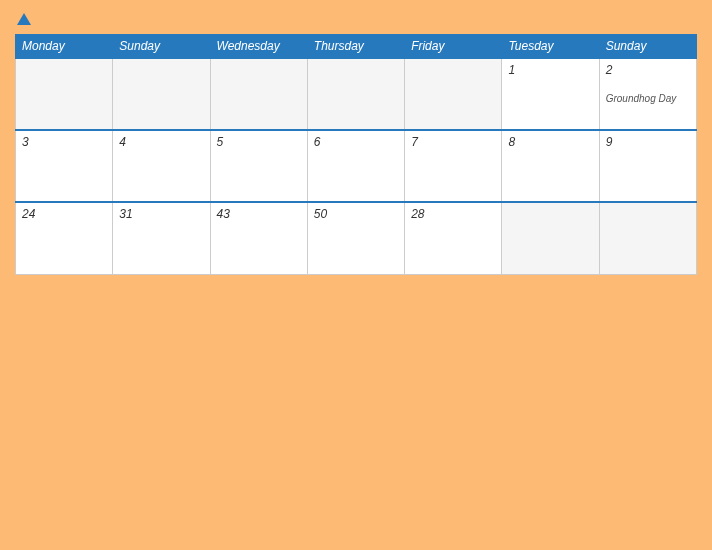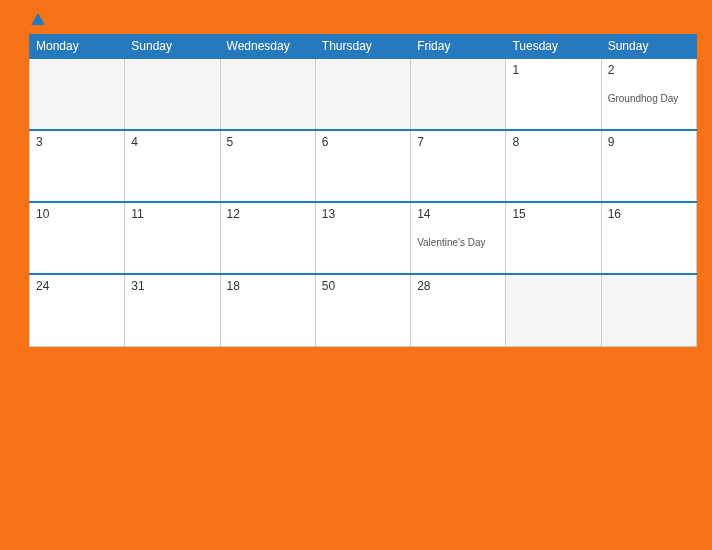--- a/index.html
+++ b/index.html
@@ -8,22 +8,23 @@
       width: 712px;
       height: 550px;
       background: #fff;
       font-family: Arial, sans-serif;
       overflow: hidden;
     }
 
     .page {
       width: 712px;
       height: 550px;
-      background: #f97316;
-      padding: 10px 15px 10px 29px;
+      background: #fdba74;
+      padding: 10px 15px 10px 15px;
+      font-style: italic;
     }
 
     
     .header {
       display: flex;
       align-items: center;
       justify-content: space-between;
       margin-bottom: 8px;
     }
 
@@ -178,51 +179,27 @@
           </td>
           <td>
             <span class="day-number">8</span>
           </td>
           <td>
             <span class="day-number">9</span>
           </td>
         </tr>
         <tr class="has-dates">
           <td>
-            <span class="day-number">10</span>
-          </td>
-          <td>
-            <span class="day-number">11</span>
-          </td>
-          <td>
-            <span class="day-number">12</span>
-          </td>
-          <td>
-            <span class="day-number">13</span>
-          </td>
-          <td>
-            <span class="day-number">14</span>
-            <span class="day-event">Valentine's Day</span>
-          </td>
-          <td>
-            <span class="day-number">15</span>
-          </td>
-          <td>
-            <span class="day-number">16</span>
-          </td>
-        </tr>
-        <tr class="has-dates">
-          <td>
             <span class="day-number">24</span>
           </td>
           <td>
             <span class="day-number">31</span>
           </td>
           <td>
-            <span class="day-number">18</span>
+            <span class="day-number">43</span>
           </td>
           <td>
             <span class="day-number">50</span>
           </td>
           <td>
             <span class="day-number">28</span>
           </td>
           <td class="empty"></td>
           <td class="empty"></td>
         </tr>

